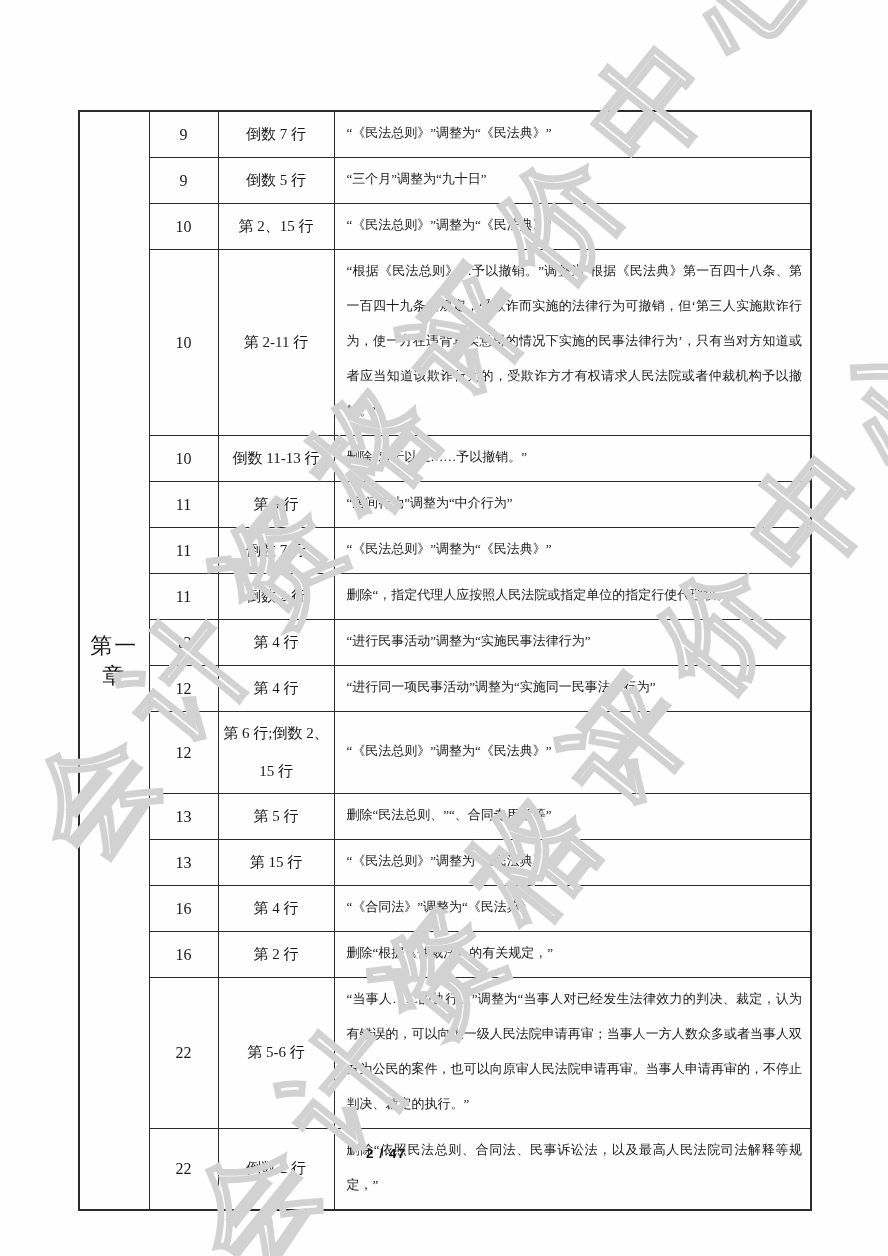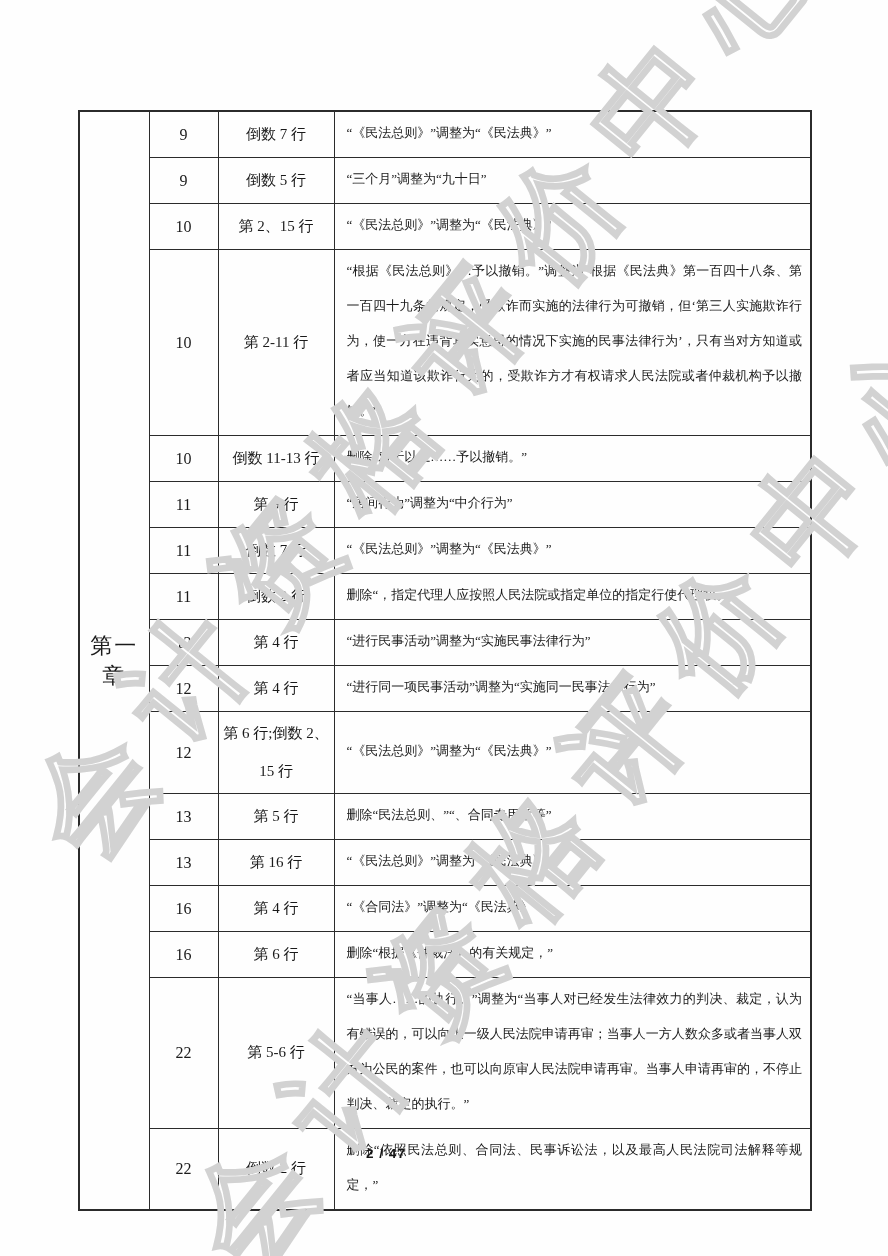--- a/index.html
+++ b/index.html
@@ -164,31 +164,31 @@
         <td class="ln">第 6 行;倒数 2、15 行</td>
         <td class="ct">“《民法总则》”调整为“《民法典》”</td>
       </tr>
       <tr style="height:42px">
         <td class="pg">13</td>
         <td class="ln">第 5 行</td>
         <td class="ct">删除“民法总则、”“、合同专用章等”</td>
       </tr>
       <tr style="height:45px">
         <td class="pg">13</td>
-        <td class="ln">第 16 行</td>
+        <td class="ln">第 15 行</td>
         <td class="ct">“《民法总则》”调整为“《民法典》”</td>
       </tr>
       <tr style="height:40px">
         <td class="pg">16</td>
         <td class="ln">第 4 行</td>
         <td class="ct">“《合同法》”调整为“《民法典》”</td>
       </tr>
       <tr style="height:40px">
         <td class="pg">16</td>
-        <td class="ln">第 6 行</td>
+        <td class="ln">第 2 行</td>
         <td class="ct">删除“根据《仲裁法》的有关规定，”</td>
       </tr>
       <tr style="height:142px">
         <td class="pg">22</td>
         <td class="ln">第 5-6 行</td>
         <td class="ct">“当事人……的执行。”调整为“当事人对已经发生法律效力的判决、裁定，认为有错误的，可以向上一级人民法院申请再审；当事人一方人数众多或者当事人双方为公民的案件，也可以向原审人民法院申请再审。当事人申请再审的，不停止判决、裁定的执行。”</td>
       </tr>
       <tr style="height:64px">
         <td class="pg">22</td>
         <td class="ln">倒数 2 行</td>

